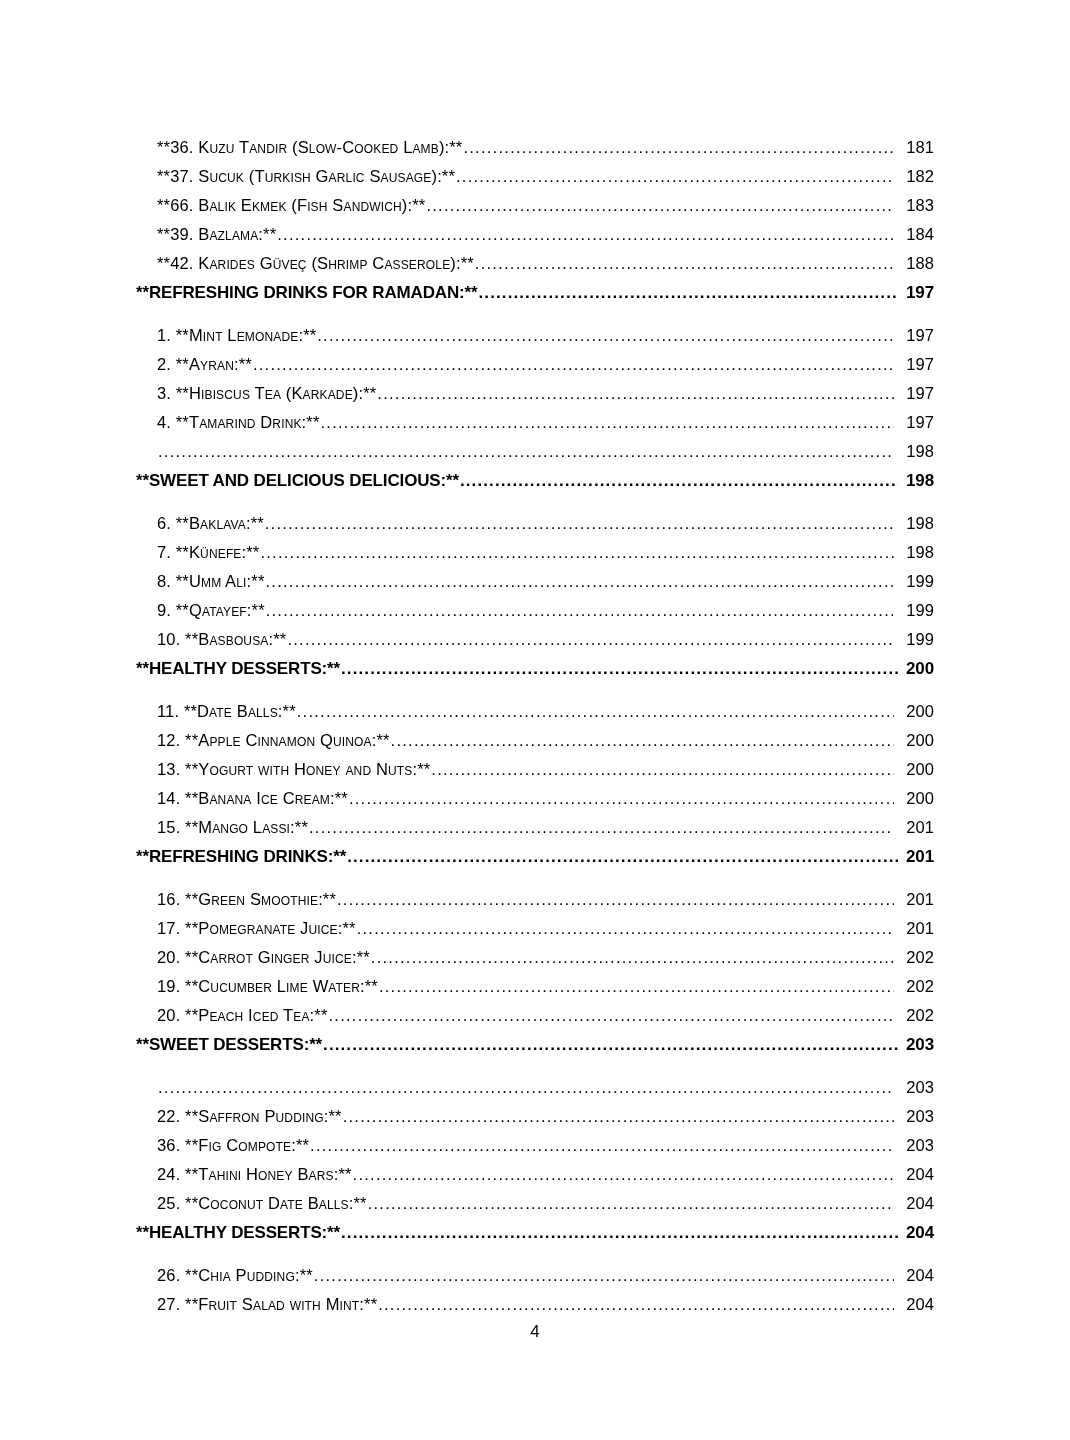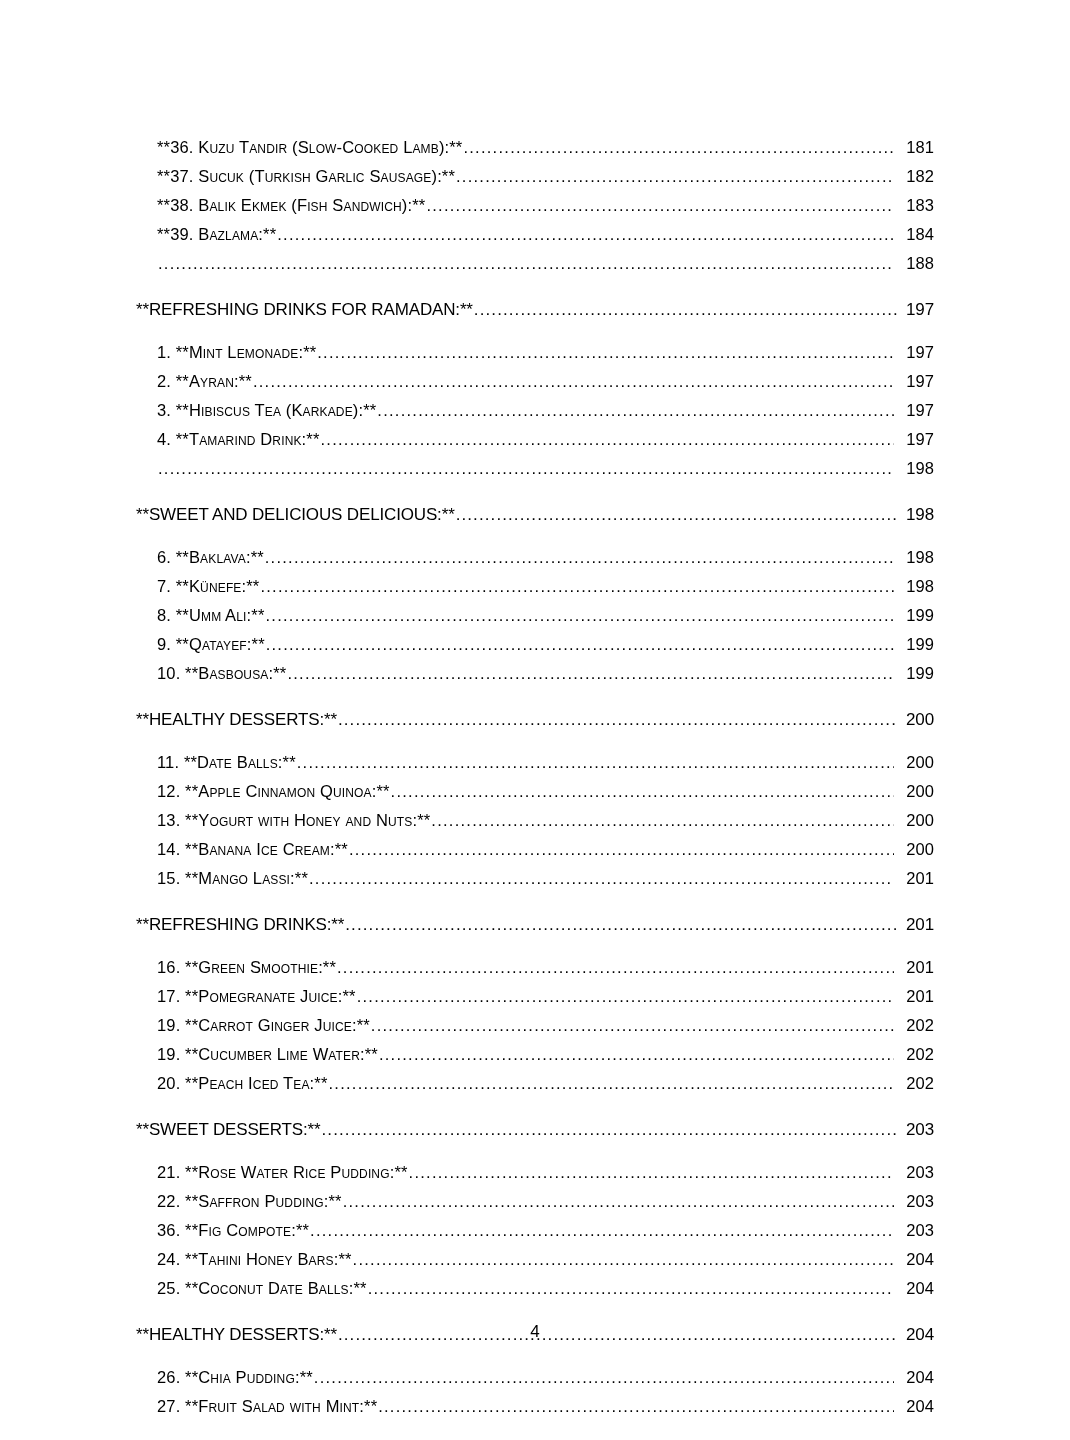--- a/index.html
+++ b/index.html
@@ -66,23 +66,22 @@
   }
   .entry .label { font-variant: small-caps; letter-spacing: 0.15px; }
   .entry .pageno { width: 34px; font-variant: normal; }
   .entry .leader { margin-right: 6px; }
   .entry .leader::before { font-size: 16.5px; }
 
   
   .heading {
     font-size: 17px;
     line-height: 30px;
-    font-weight: 400;
+    font-weight: 700;
     letter-spacing: -0.1px;
-    margin-top: 17px;
     margin-bottom: 13px;
   }
   .heading .label { letter-spacing: -0.15px; }
   .heading .pageno { width: 36px; }
   .heading .leader { margin: 0 0 0 1px; }
   .heading .leader::before { letter-spacing: 1.1px; }
 
   .block { }
 
   .pagefooter {
@@ -105,30 +104,31 @@
           <span class="label">**36. Kuzu Tandır (Slow-Cooked Lamb):**</span>
           <span class="leader"></span>
           <span class="pageno">181</span>
         </div>
         <div class="row entry">
           <span class="label">**37. Sucuk (Turkish Garlic Sausage):**</span>
           <span class="leader"></span>
           <span class="pageno">182</span>
         </div>
         <div class="row entry">
-          <span class="label">**38. Balık Ekmek (Fish Sandwich):**</span>
+          <span class="label">**66. Balık Ekmek (Fish Sandwich):**</span>
           <span class="leader"></span>
           <span class="pageno">183</span>
         </div>
         <div class="row entry">
           <span class="label">**39. Bazlama:**</span>
           <span class="leader"></span>
           <span class="pageno">184</span>
         </div>
         <div class="row entry">
+          <span class="label">**42. Karides Güveç (Shrimp Casserole):**</span>
           <span class="leader"></span>
           <span class="pageno">188</span>
         </div>
       </div>
       <div class="block">
         <div class="row heading">
           <span class="label">**REFRESHING DRINKS FOR RAMADAN:**</span>
           <span class="leader"></span>
           <span class="pageno">197</span>
         </div>
@@ -231,21 +231,21 @@
           <span class="label">16. **Green Smoothie:**</span>
           <span class="leader"></span>
           <span class="pageno">201</span>
         </div>
         <div class="row entry">
           <span class="label">17. **Pomegranate Juice:**</span>
           <span class="leader"></span>
           <span class="pageno">201</span>
         </div>
         <div class="row entry">
-          <span class="label">19. **Carrot Ginger Juice:**</span>
+          <span class="label">20. **Carrot Ginger Juice:**</span>
           <span class="leader"></span>
           <span class="pageno">202</span>
         </div>
         <div class="row entry">
           <span class="label">19. **Cucumber Lime Water:**</span>
           <span class="leader"></span>
           <span class="pageno">202</span>
         </div>
         <div class="row entry">
           <span class="label">20. **Peach Iced Tea:**</span>
@@ -253,21 +253,20 @@
           <span class="pageno">202</span>
         </div>
       </div>
       <div class="block">
         <div class="row heading">
           <span class="label">**SWEET DESSERTS:**</span>
           <span class="leader"></span>
           <span class="pageno">203</span>
         </div>
         <div class="row entry">
-          <span class="label">21. **Rose Water Rice Pudding:**</span>
           <span class="leader"></span>
           <span class="pageno">203</span>
         </div>
         <div class="row entry">
           <span class="label">22. **Saffron Pudding:**</span>
           <span class="leader"></span>
           <span class="pageno">203</span>
         </div>
         <div class="row entry">
           <span class="label">36. **Fig Compote:**</span>

